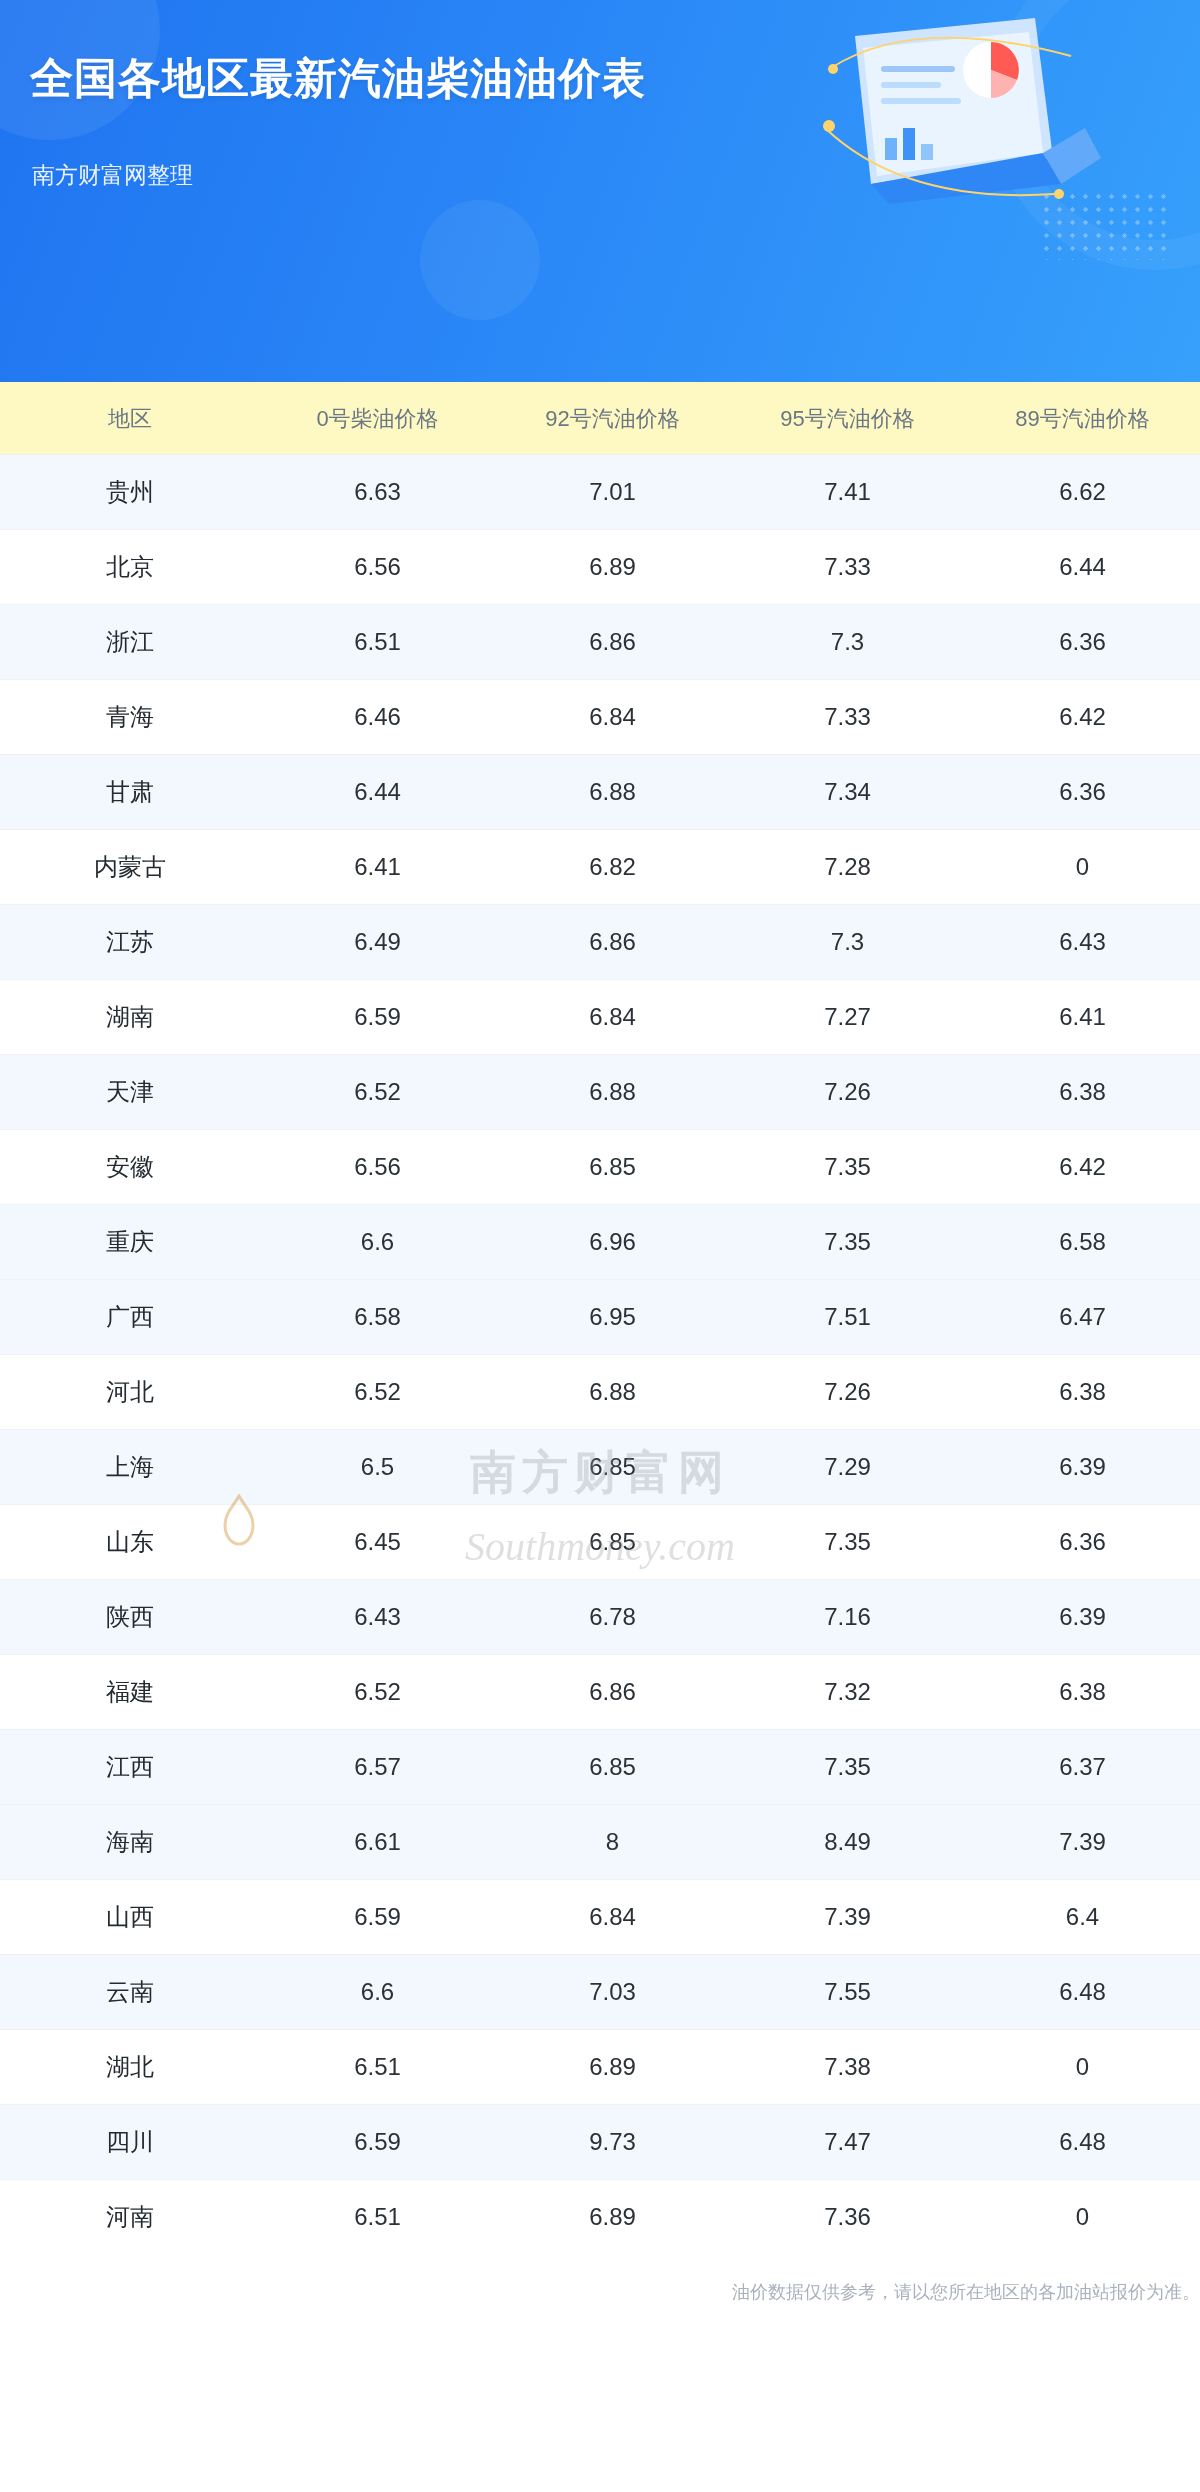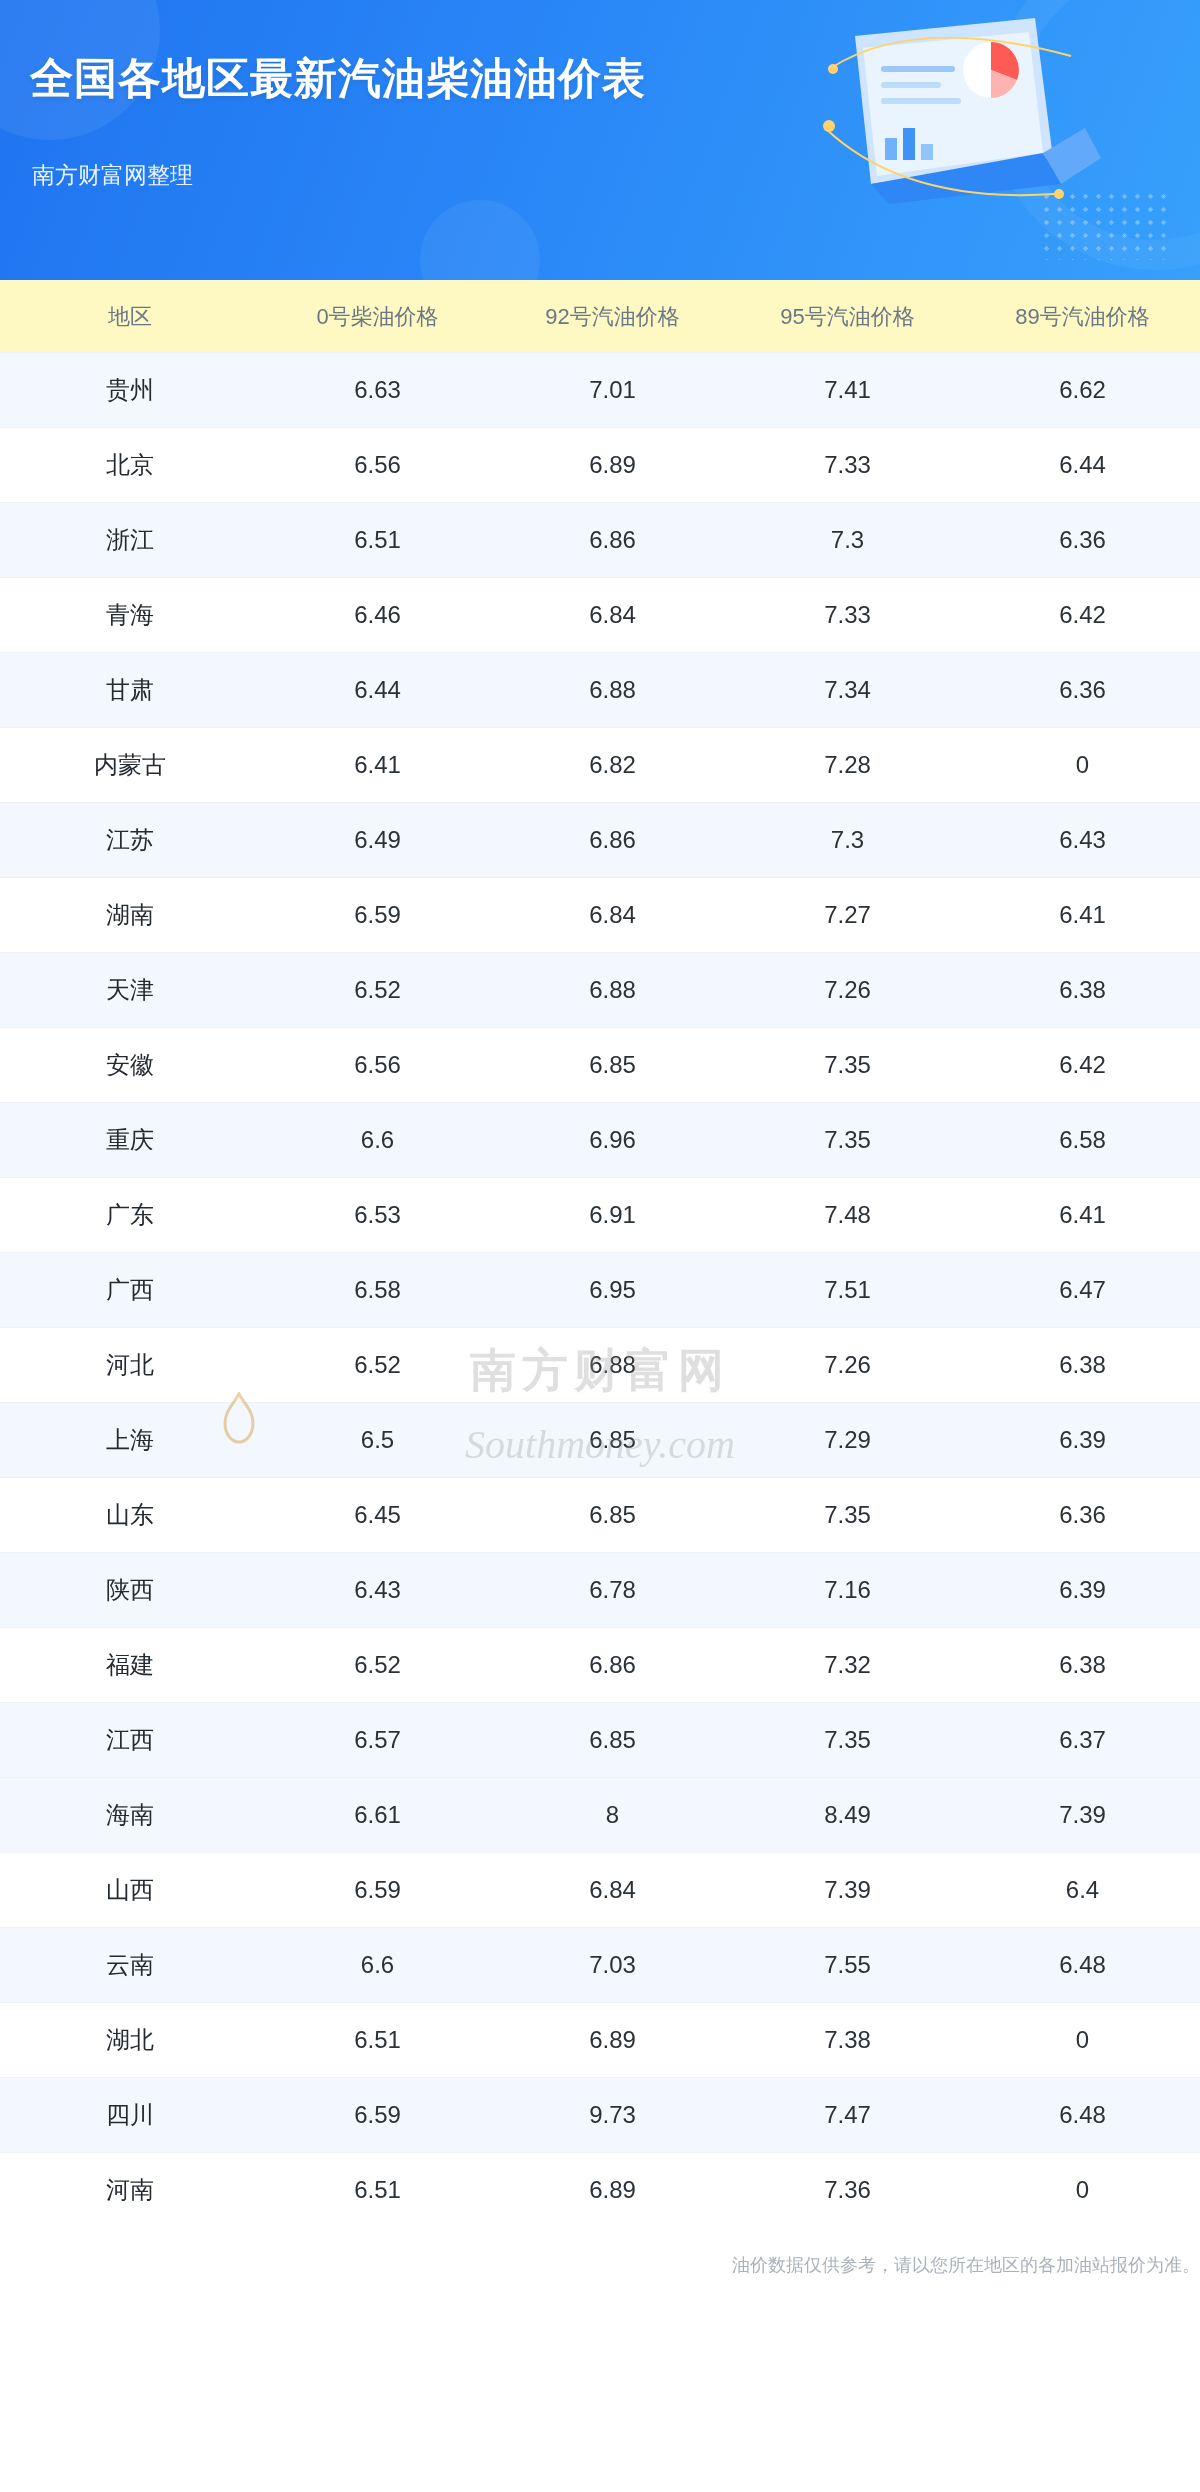--- a/index.html
+++ b/index.html
@@ -4,21 +4,21 @@
 <style>
   * { box-sizing: border-box; margin: 0; padding: 0; }
   body {
     width: 1200px;
     background: #ffffff;
     font-family: "Liberation Sans", sans-serif;
   }
   
   .banner {
     position: relative;
-    height: 280px;
+    height: 382px;
     background: linear-gradient(110deg, #1f74f0 0%, #2a87f7 45%, #36a0fb 100%);
     overflow: hidden;
   }
   .banner-deco {
     position: absolute;
     pointer-events: none;
   }
   .deco-circle-1 {
     width: 220px; height: 220px; border-radius: 50%;
     background: rgba(255,255,255,0.07);
@@ -252,27 +252,20 @@
           <td>7.35</td>
           <td>6.42</td>
         </tr>
         <tr class="odd">
           <td class="region">重庆</td>
           <td>6.6</td>
           <td>6.96</td>
           <td>7.35</td>
           <td>6.58</td>
         </tr>
-        <tr class="even">
-          <td class="region">广东</td>
-          <td>6.53</td>
-          <td>6.91</td>
-          <td>7.48</td>
-          <td>6.41</td>
-        </tr>
         <tr class="odd">
           <td class="region">广西</td>
           <td>6.58</td>
           <td>6.95</td>
           <td>7.51</td>
           <td>6.47</td>
         </tr>
         <tr class="even">
           <td class="region">河北</td>
           <td>6.52</td>

